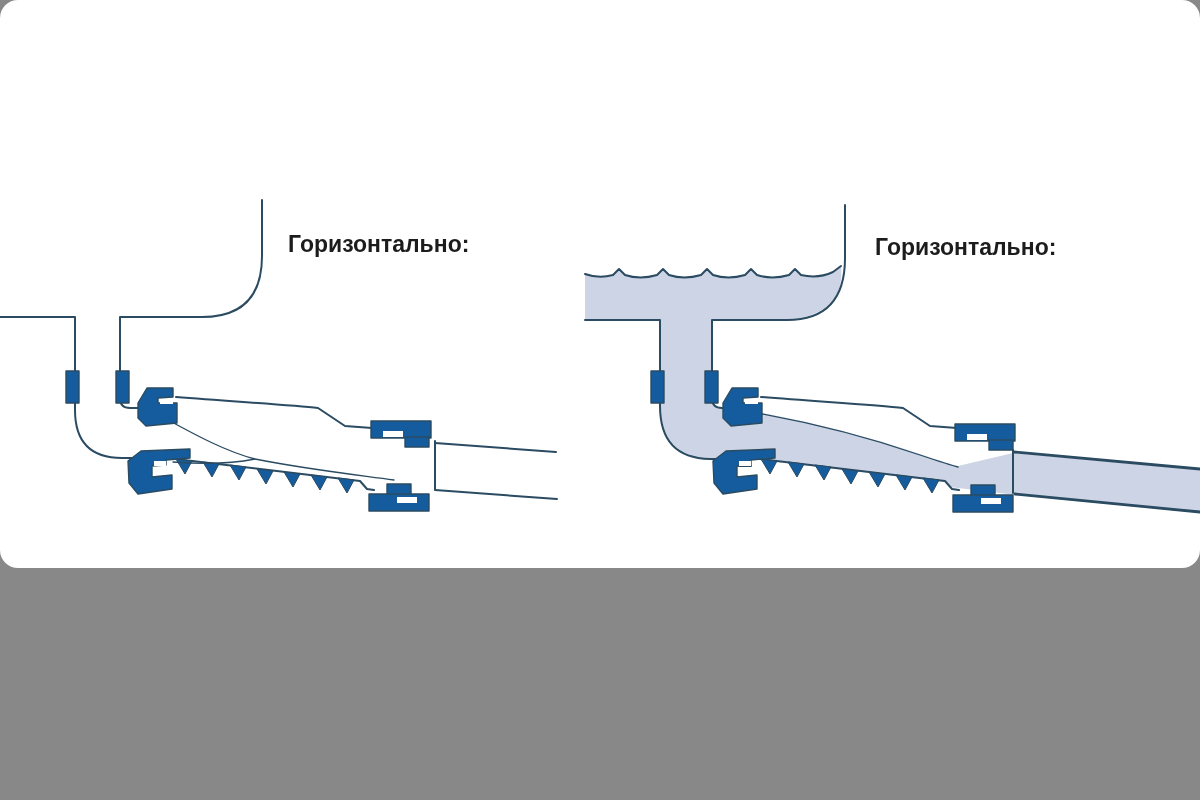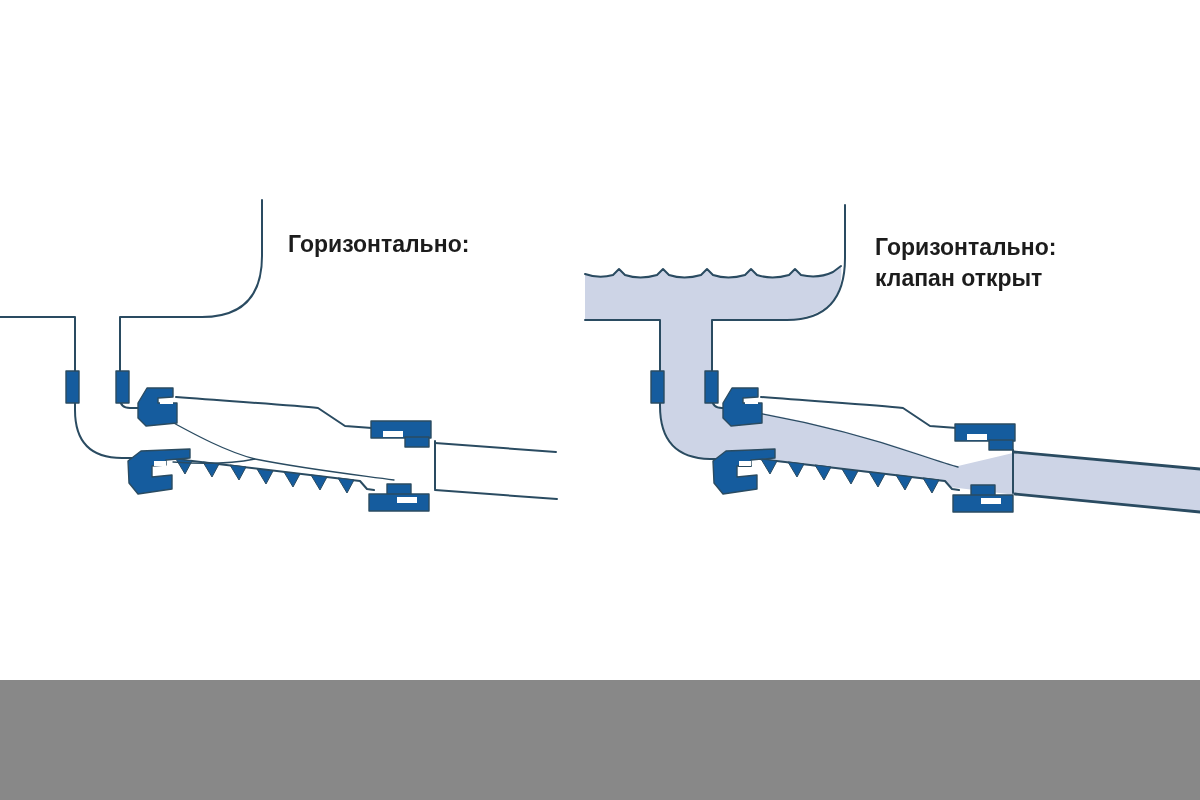--- a/index.html
+++ b/index.html
@@ -6,24 +6,25 @@
     --outline:#2a4b61;
     --fitting_blue:#155c9e;
     --water_fill:#cdd4e6;
     --text:#1c1c1c;
     --background:#ffffff;
   }
   html,body{margin:0;padding:0;}
   body{background:#888;font-family:"Liberation Sans", sans-serif;}
   .canvas{
     position:relative;
-    width:1200px;height:680px;
+    width:1200px;height:568px;
     background:var(--background);
     overflow:hidden;
     margin:0 auto;
+    border-radius:18px;
   }
   .canvas svg{position:absolute;left:0;top:0;}
   .panel-label{
     position:absolute;
     font-family:"Liberation Sans", sans-serif;
     font-size:23px;
     font-weight:700;
     color:var(--text);
     line-height:31px;
     white-space:nowrap;
@@ -137,16 +138,15 @@
 
       <path class="ol3" d="M1014,452 L1200,469 M1015,494 L1200,512"></path>
     </g>
   </svg>
 
   <div class="panel-label" id="label-closed">
     <span class="line">Горизонтально:</span>
   </div>
   <div class="panel-label" id="label-open">
     <span class="line">Горизонтально:</span>
-    <span class="line">клапан открыт</span>
   </div>
 
 </div>
 
 </body></html>

